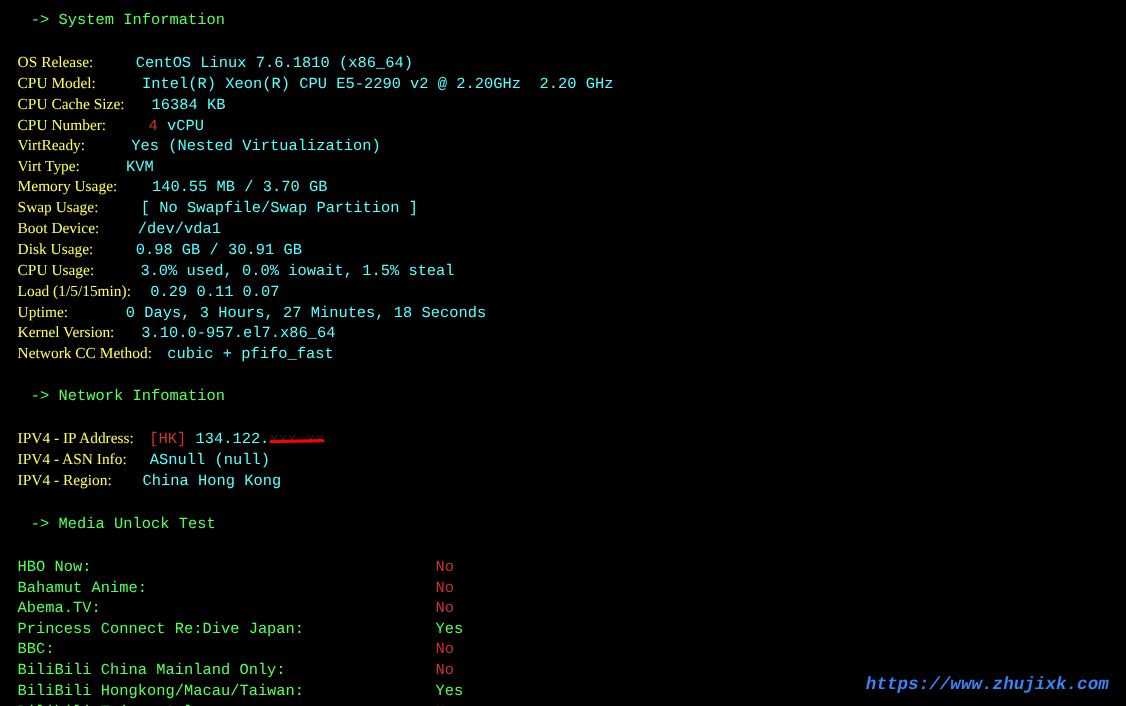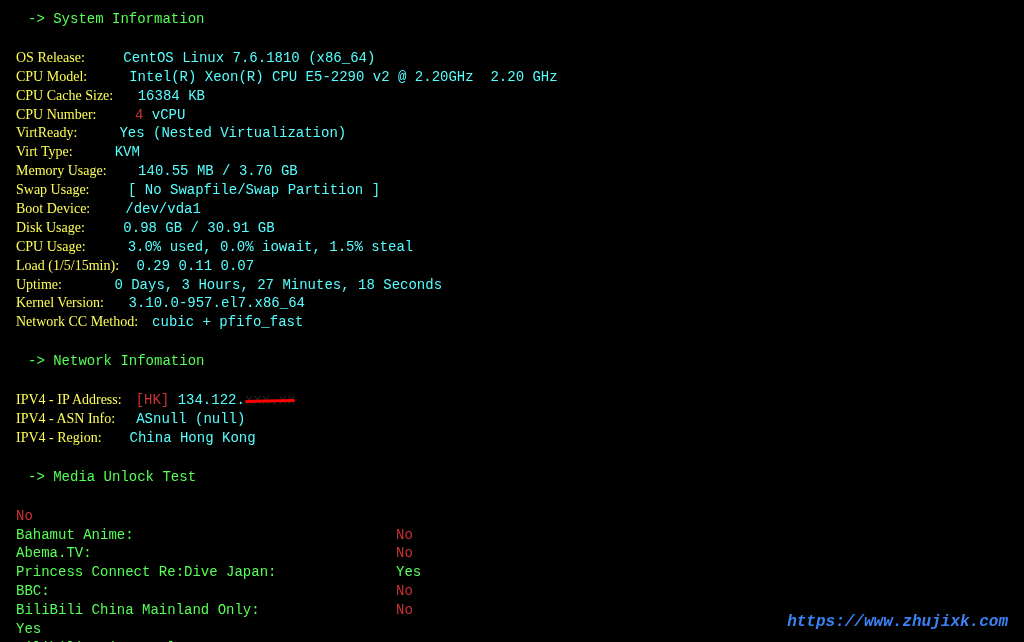--- a/index.html
+++ b/index.html
@@ -86,20 +86,21 @@
 <div class="row"><span class="label"><span>IPV4 - IP Address:</span>    </span><span class="red">[HK]</span><span class="value"> 134.122.</span><span class="ip-redact"><span class="hidden-ip">xxx.xx</span><span class="strike"></span></span></div>
 <div class="row"><span class="label"><span>IPV4 - ASN Info:</span>      </span><span class="value">ASnull (null)</span></div>
 <div class="row"><span class="label"><span>IPV4 - Region:</span>        </span><span class="value">China Hong Kong</span></div>
 
 <div class="blank"></div>
 <div class="section">-&gt; Media Unlock Test</div>
 <div class="blank"></div>
 
 <div id="media-container">
     <div class="media-row">
+      <span class="media-label">HBO Now:</span>
       <span class="media-val-no">No</span>
     </div>
     <div class="media-row">
       <span class="media-label">Bahamut Anime:</span>
       <span class="media-val-no">No</span>
     </div>
     <div class="media-row">
       <span class="media-label">Abema.TV:</span>
       <span class="media-val-no">No</span>
     </div>
@@ -109,20 +110,21 @@
     </div>
     <div class="media-row">
       <span class="media-label">BBC:</span>
       <span class="media-val-no">No</span>
     </div>
     <div class="media-row">
       <span class="media-label">BiliBili China Mainland Only:</span>
       <span class="media-val-no">No</span>
     </div>
     <div class="media-row">
+      <span class="media-label">BiliBili Hongkong/Macau/Taiwan:</span>
       <span class="media-val-yes">Yes</span>
     </div>
     <div class="media-row">
       <span class="media-label">Bilibili Taiwan Only:</span>
       <span class="media-val-no">No</span>
     </div>
   </div>
 
 <div class="watermark">https://www.zhujixk.com</div>
 

